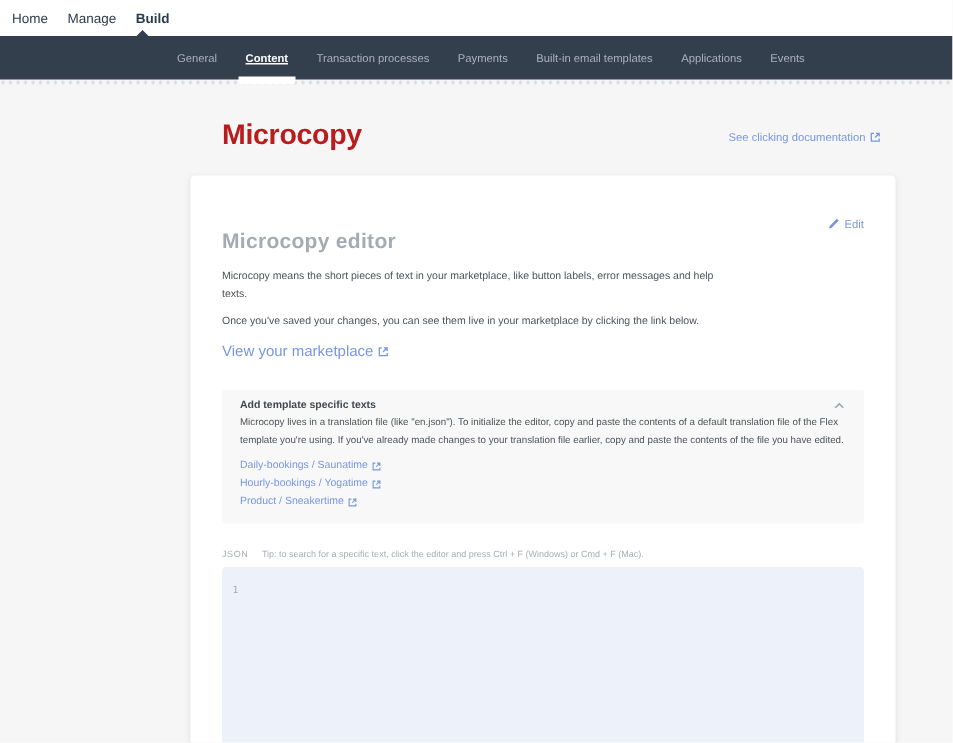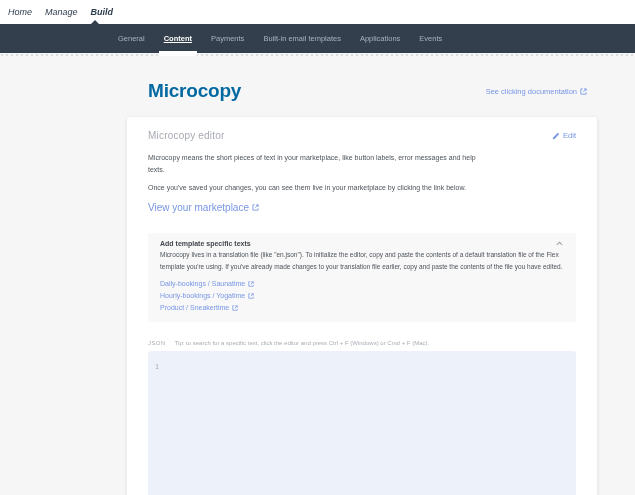--- a/index.html
+++ b/index.html
@@ -1,20 +1,20 @@
 <!DOCTYPE html>
 <html><head>
 <meta charset="utf-8">
 <style>
   * { margin:0; padding:0; box-sizing:border-box; }
   html,body { width:635px; height:495px; overflow:hidden; }
   body { font-family:"Liberation Sans", sans-serif; background:#f6f6f7; -webkit-font-smoothing:antialiased; }
 
   
-  .topbar { height:24px; background:#ffffff; display:flex; align-items:center; padding-left:8px;font-style:italic; }
+  .topbar { height:24px; background:#ffffff; display:flex; align-items:center; padding-left:8px; }
   .top-nav { display:flex; align-items:center; gap:13px; }
   .top-nav a { font-size:9px; color:#2d3c4d; text-decoration:none; cursor:pointer; }
   .top-nav a.active { font-weight:bold; }
 
   
   .subnav { position:relative; height:29px; background:#343f4e; display:flex; align-items:stretch; }
   .subnav .caret { position:absolute; top:-4px; left:91px; width:0; height:0;
     border-left:4px solid transparent; border-right:4px solid transparent; border-bottom:4px solid #343f4e; }
   .subnav::after { content:""; position:absolute; left:0; top:100%; width:100%; height:4px;
     background-image:radial-gradient(circle at 2px 2px, #dadde2 1px, transparent 1.3px);
@@ -23,29 +23,29 @@
   .tab { position:relative; display:flex; align-items:center; font-size:7.5px; color:#a9b2bc;
     text-decoration:none; cursor:pointer; white-space:nowrap; }
   .tab.active { color:#ffffff; font-weight:bold;text-decoration:underline; }
   .tab .flap { position:absolute; left:50%; transform:translateX(-50%); bottom:-3px;
     width:38px; height:5px; background:#ffffff; border-radius:0 0 2px 2px; z-index:2; }
 
   
   .content { height:442px; background:#f6f6f7; }
   .main-col { width:470px; margin-left:127px; }
   .page-head { display:flex; justify-content:space-between; align-items:center; padding:27px 10px 15px 21px; }
-  h1 { font-size:19px; font-weight:bold; color:#0369a1; letter-spacing:-0.2px; }
+  h1 { font-size:19px; font-weight:bold; color:#b91c1c; letter-spacing:-0.2px; }
   .link { color:#7796e4; text-decoration:none; cursor:pointer; display:inline-flex; align-items:center; gap:3px; }
   .doc-link { font-size:7.5px; }
   .ext { display:inline-block; line-height:0; }
 
   .card { background:#ffffff; border-radius:3px; box-shadow:0 1px 5px rgba(0,0,0,0.09);
     padding:13px 21px 0 21px; height:382px; overflow:hidden; }
   .card-head { display:flex; justify-content:space-between; align-items:center; }
-  .card-head h2 { font-size:10px; font-weight:normal; color:#a6abb1; letter-spacing:0.2px; }
+  .card-head h2 { font-size:14px; font-weight:bold; color:#a6abb1; letter-spacing:0.2px;margin-top:22px; }
   .edit-link { font-size:7.5px; }
   .pencil { line-height:0; }
 
   .card p.intro { font-size:7px; line-height:12px; color:#4d5359; }
   .p1 { margin-top:11px; max-width:330px; }
   .p2 { margin-top:6px; }
   .mkt-link { font-size:10px; margin-top:8px; }
 
   .panel { margin-top:18px; background:#f8f8f9; border-radius:2px; padding:7px 12px 8px 12px; }
   .panel-head { display:flex; justify-content:space-between; align-items:flex-start; }
@@ -75,20 +75,21 @@
 </header>
 
 <nav class="subnav">
   <span class="caret"></span>
   <div class="tabs">
     <a class="tab">General</a>
     <a class="tab active">
       <span>Content</span>
       <span class="flap"></span>
     </a>
+    <a class="tab">Transaction processes</a>
     <a class="tab">Payments</a>
     <a class="tab">Built-in email templates</a>
     <a class="tab">Applications</a>
     <a class="tab">Events</a>
   </div>
 </nav>
 
 <main class="content">
   <div class="main-col">
     <div class="page-head">

